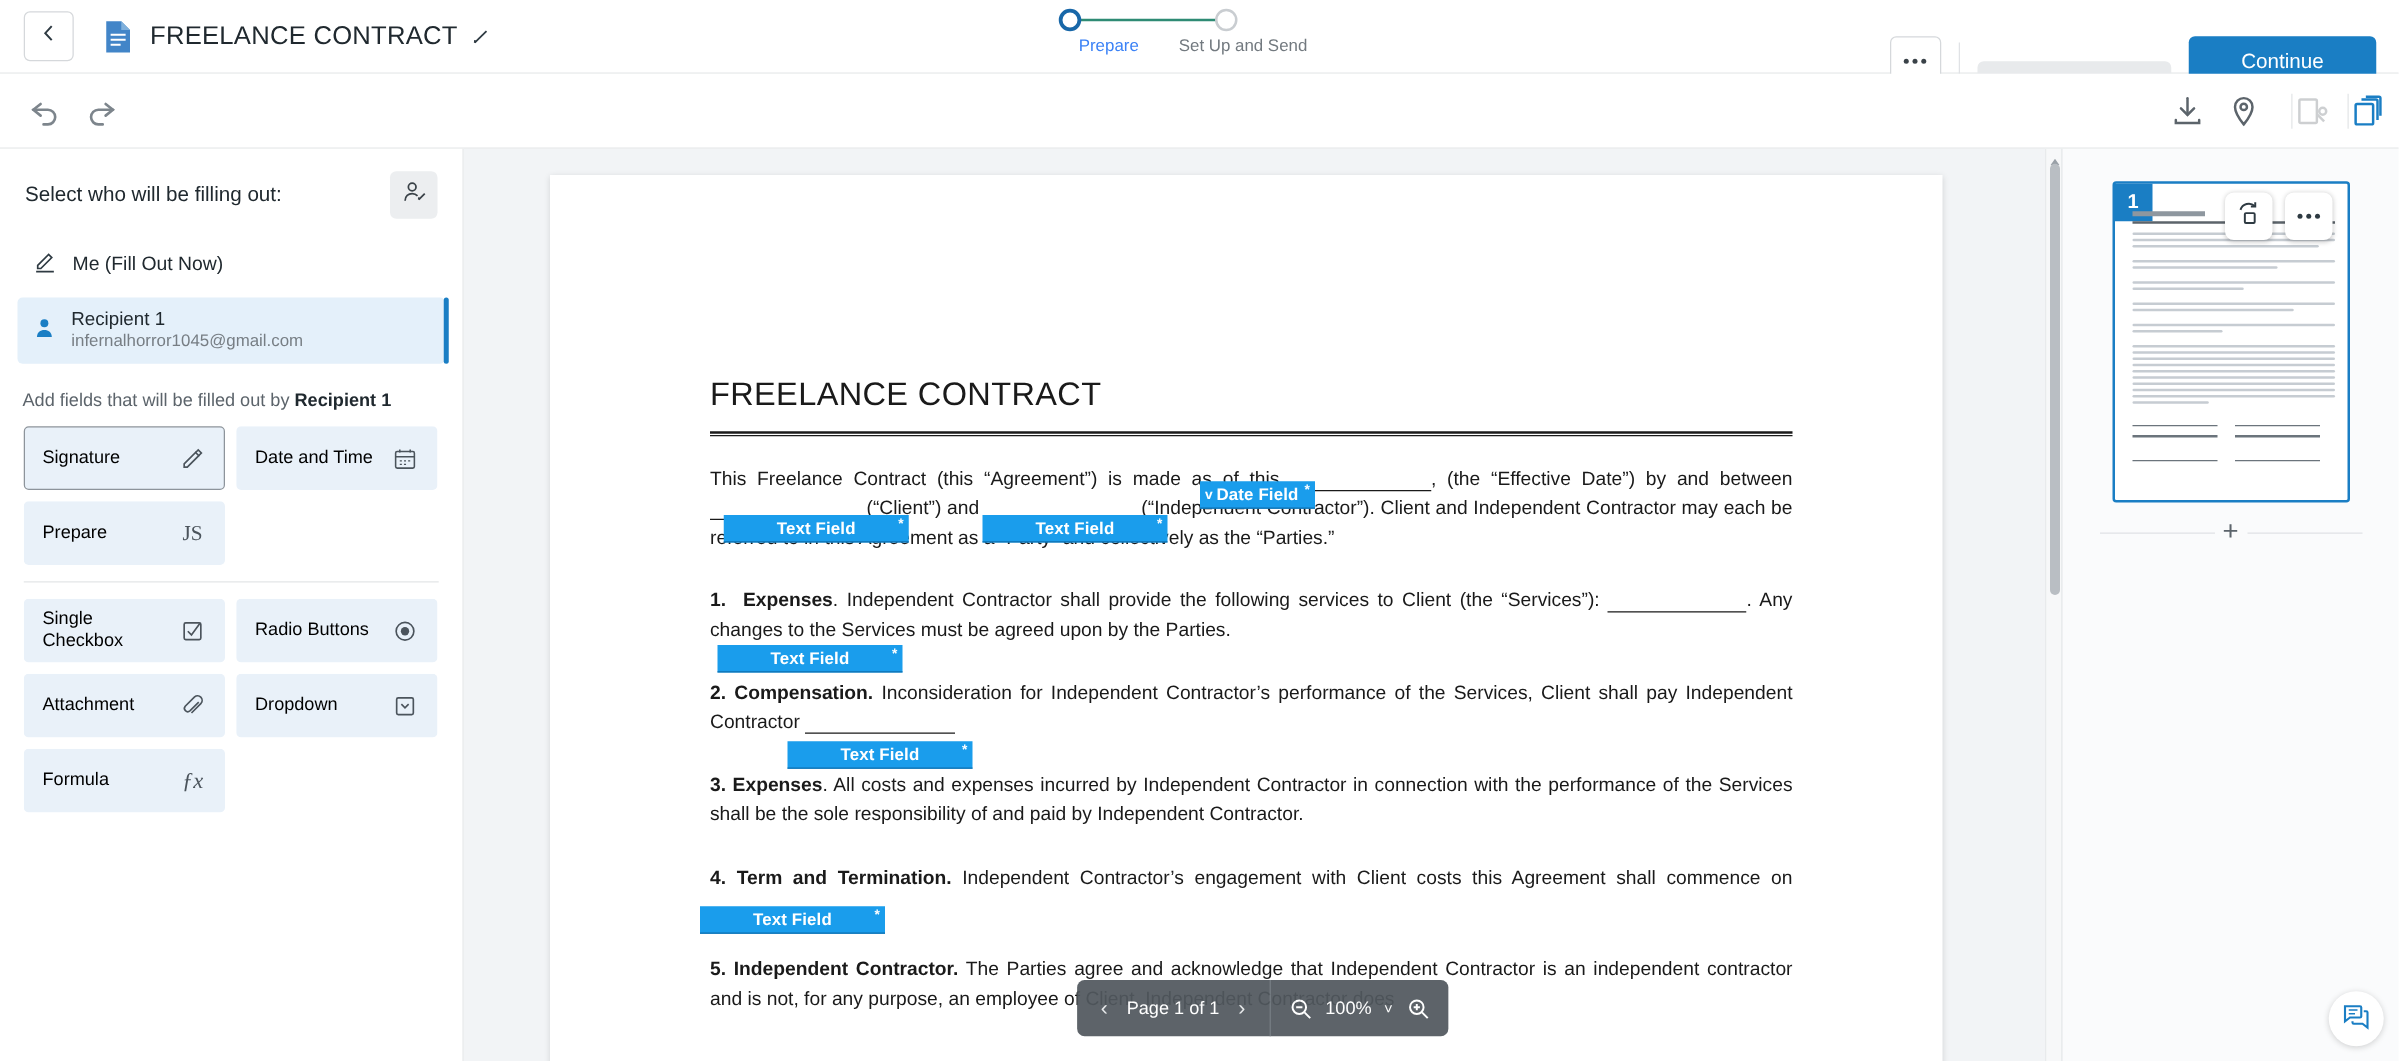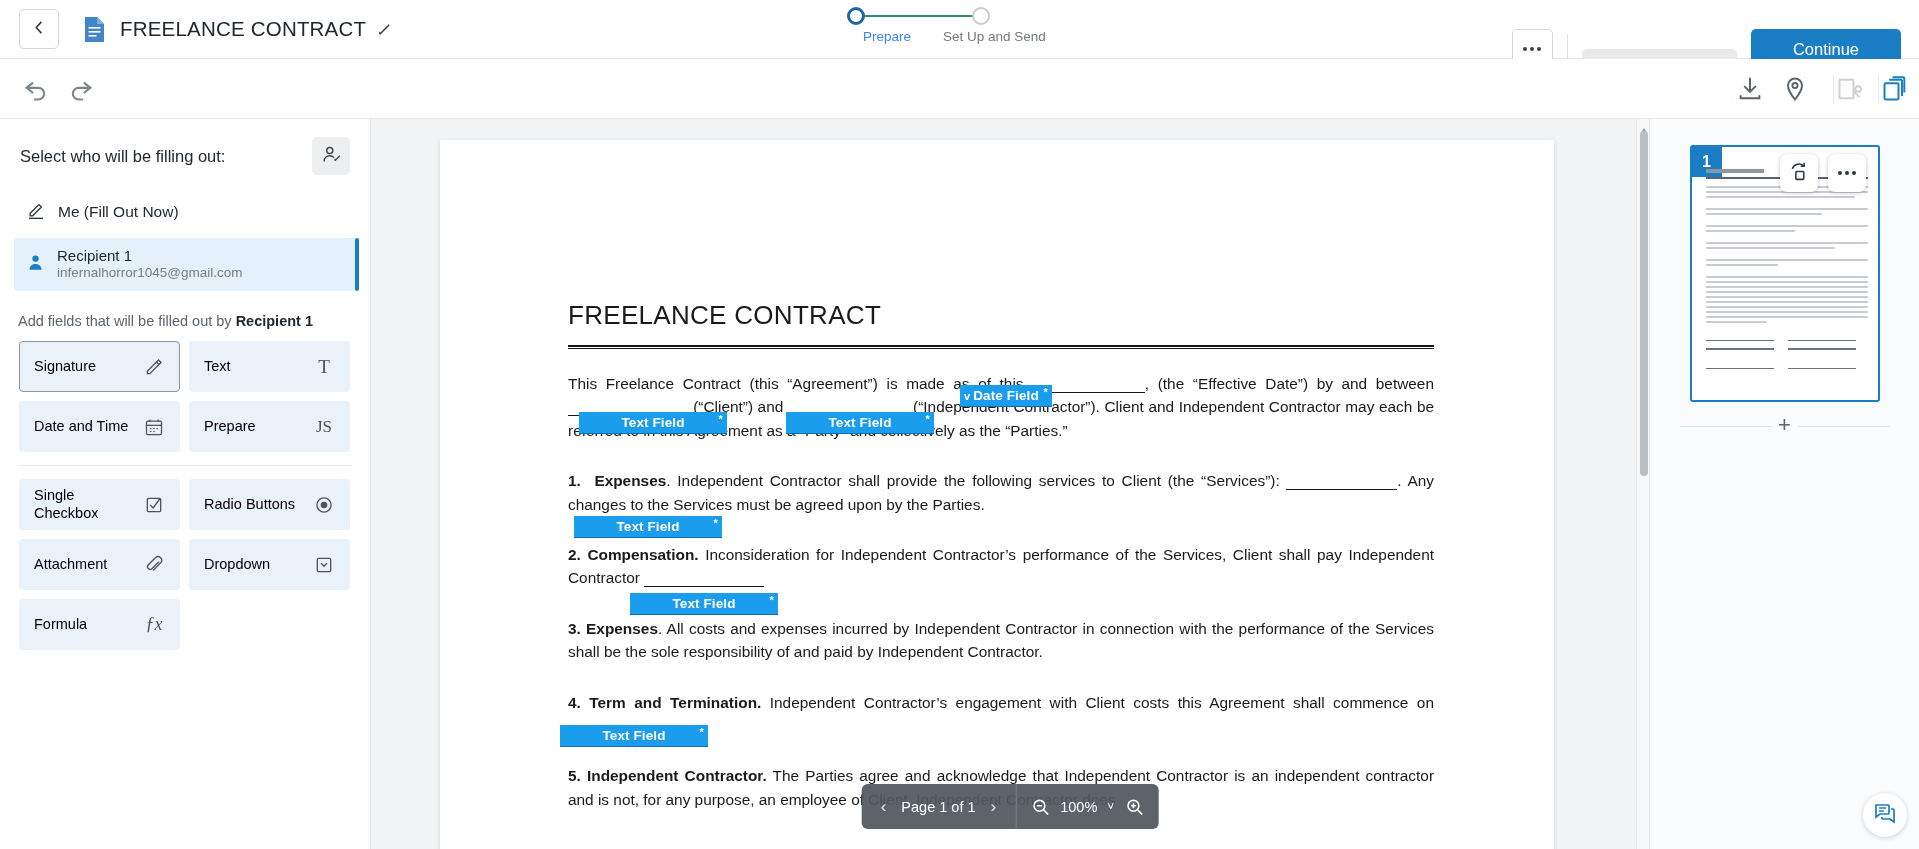--- a/index.html
+++ b/index.html
@@ -396,26 +396,20 @@
   </div>
 
   <div class="fieldgrid">
     <div class="fieldbtn outlined">
       <span class="fl">Signature</span>
       <span class="fi">
         <svg viewBox="0 0 24 24" fill="none" stroke="#4b545c" stroke-width="1.6">
           <path d="M4 17 L15 6 l3 3 L7 20 H4 Z"></path>
             <path d="M15 6 l2.5-2.5 3 3 L18 9"></path>
         </svg>
-      </span>
-    </div>
-    <div class="fieldbtn">
-      <span class="fl">Text</span>
-      <span class="fi">
-        <span class="glyph" style="font-size:19px">T</span>
       </span>
     </div>
     <div class="fieldbtn">
       <span class="fl">Date and Time</span>
       <span class="fi">
         <svg viewBox="0 0 24 24" fill="none" stroke="#4b545c" stroke-width="1.5">
           <rect x="3" y="5" width="18" height="16" rx="1.5"></rect>
             <path d="M3 10 h18"></path>
           <path d="M7 3 v3 M17 3 v3"></path>
           <g stroke-width="1.2">

